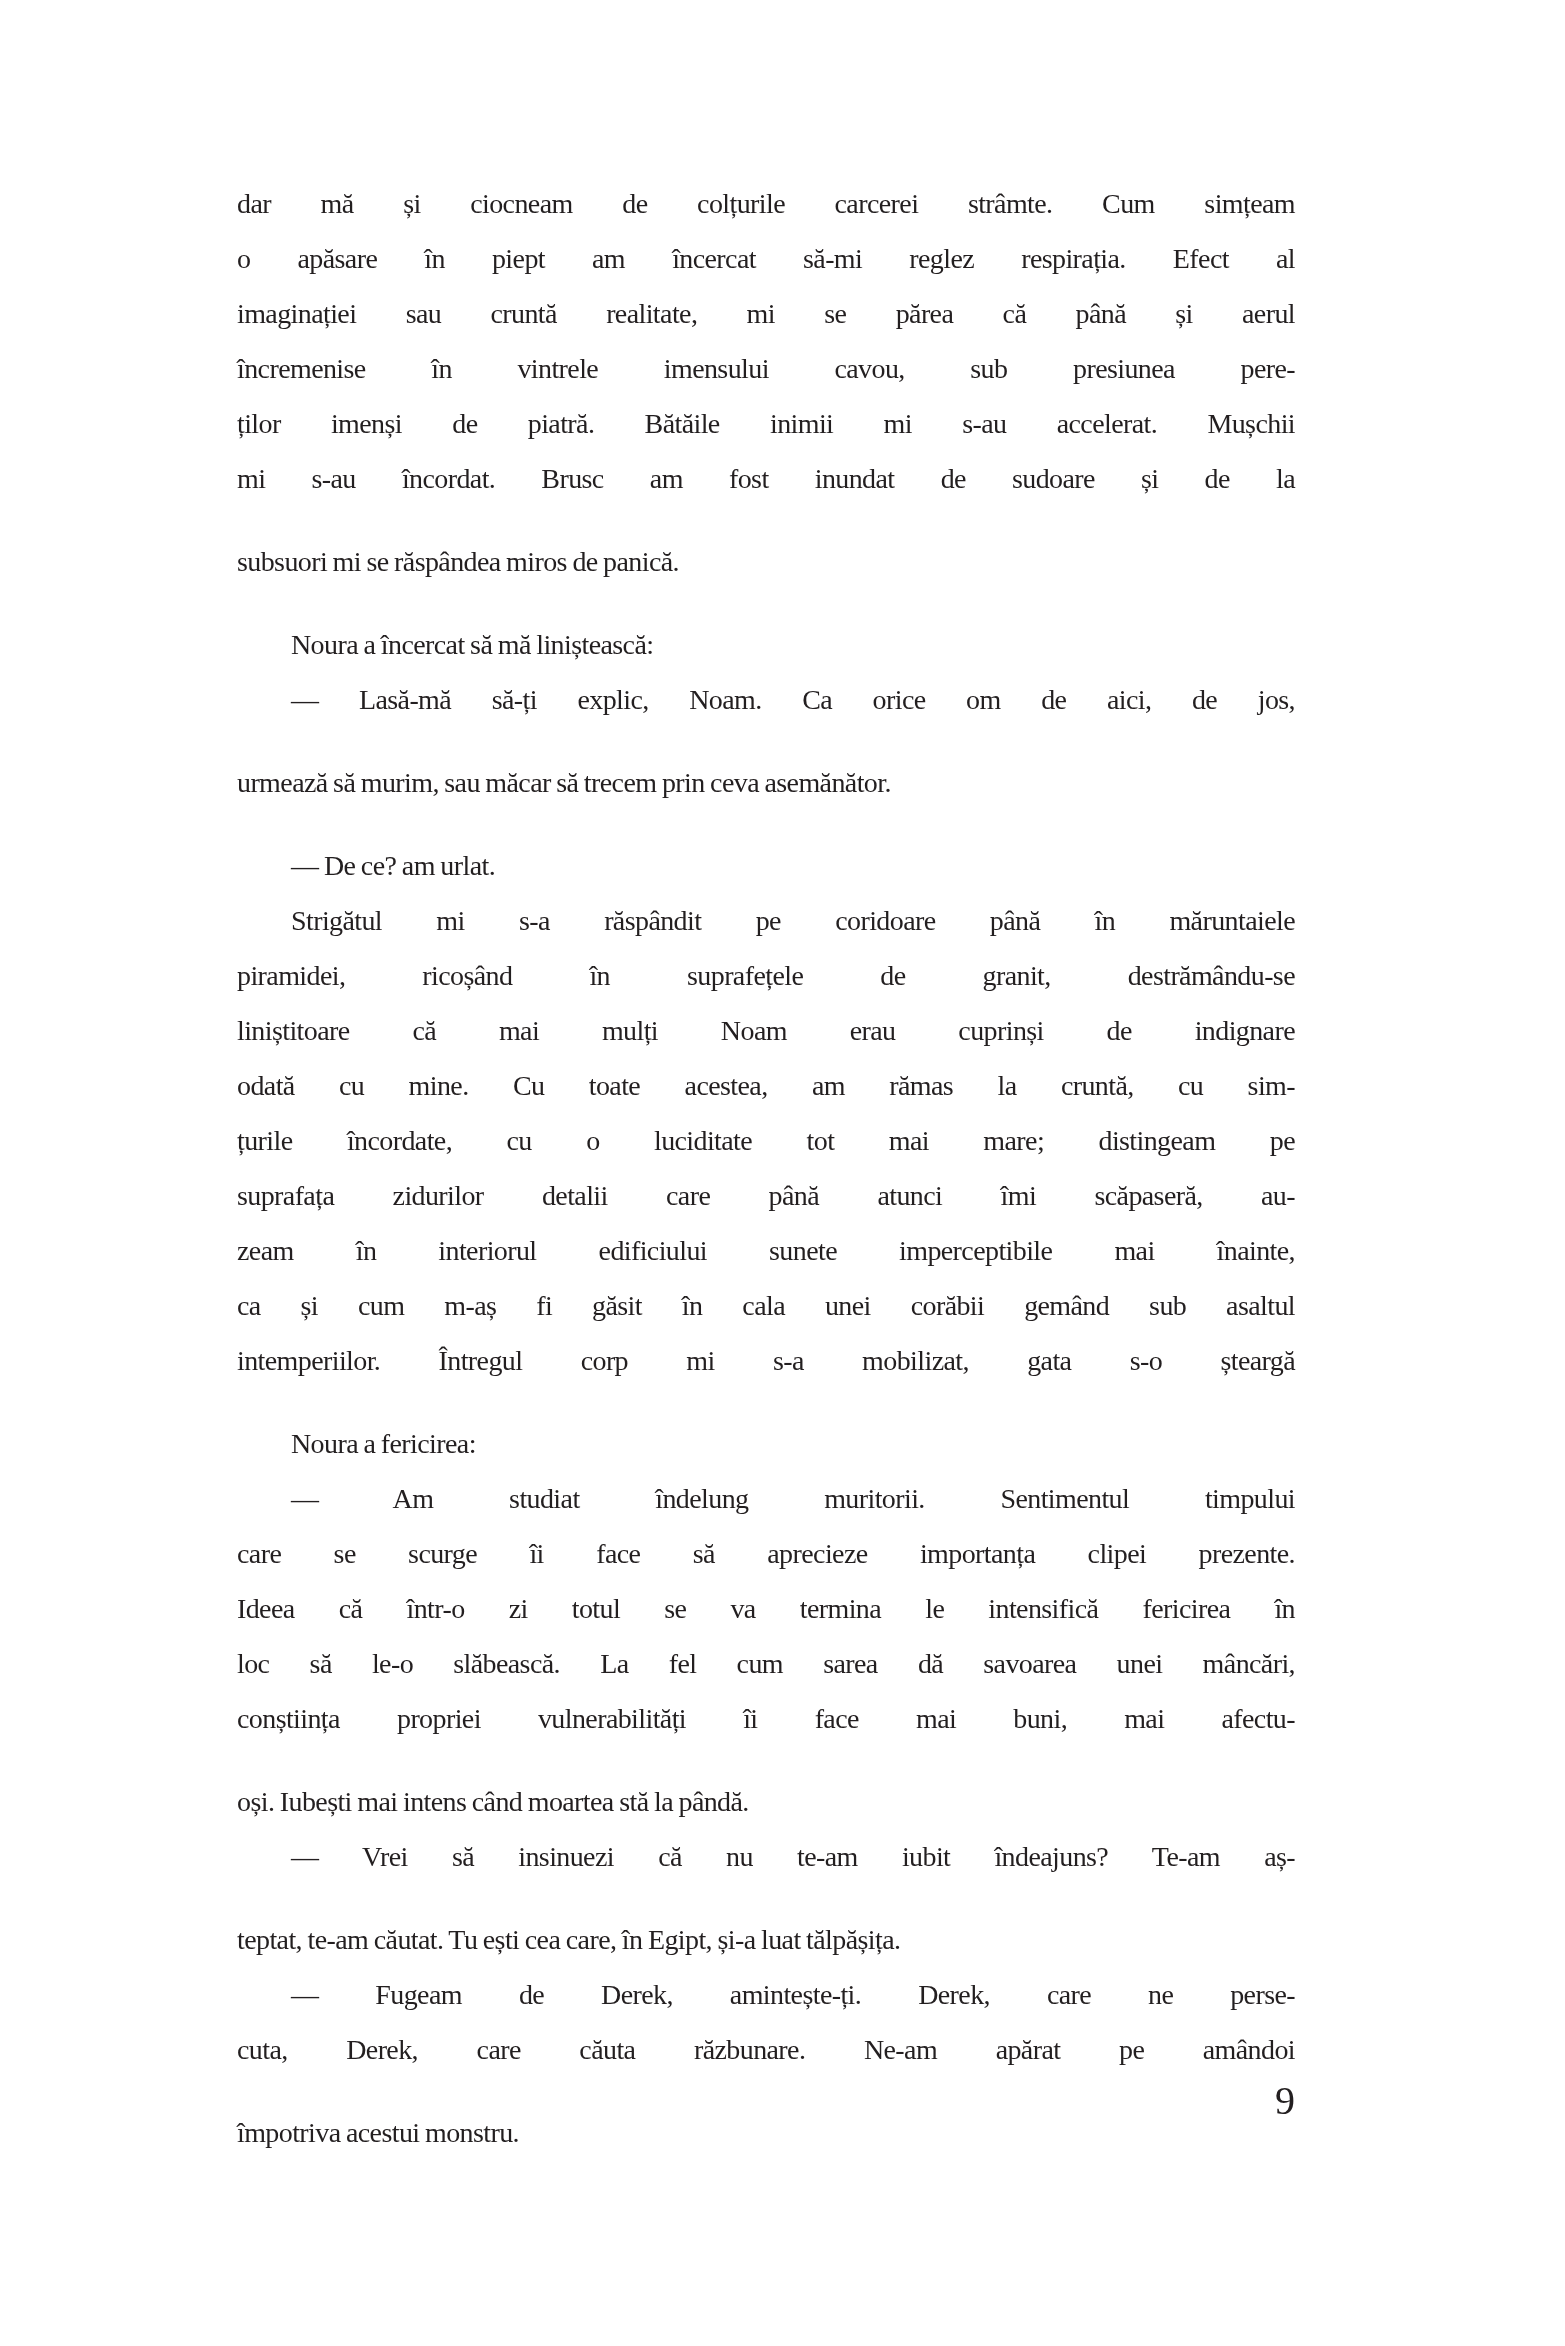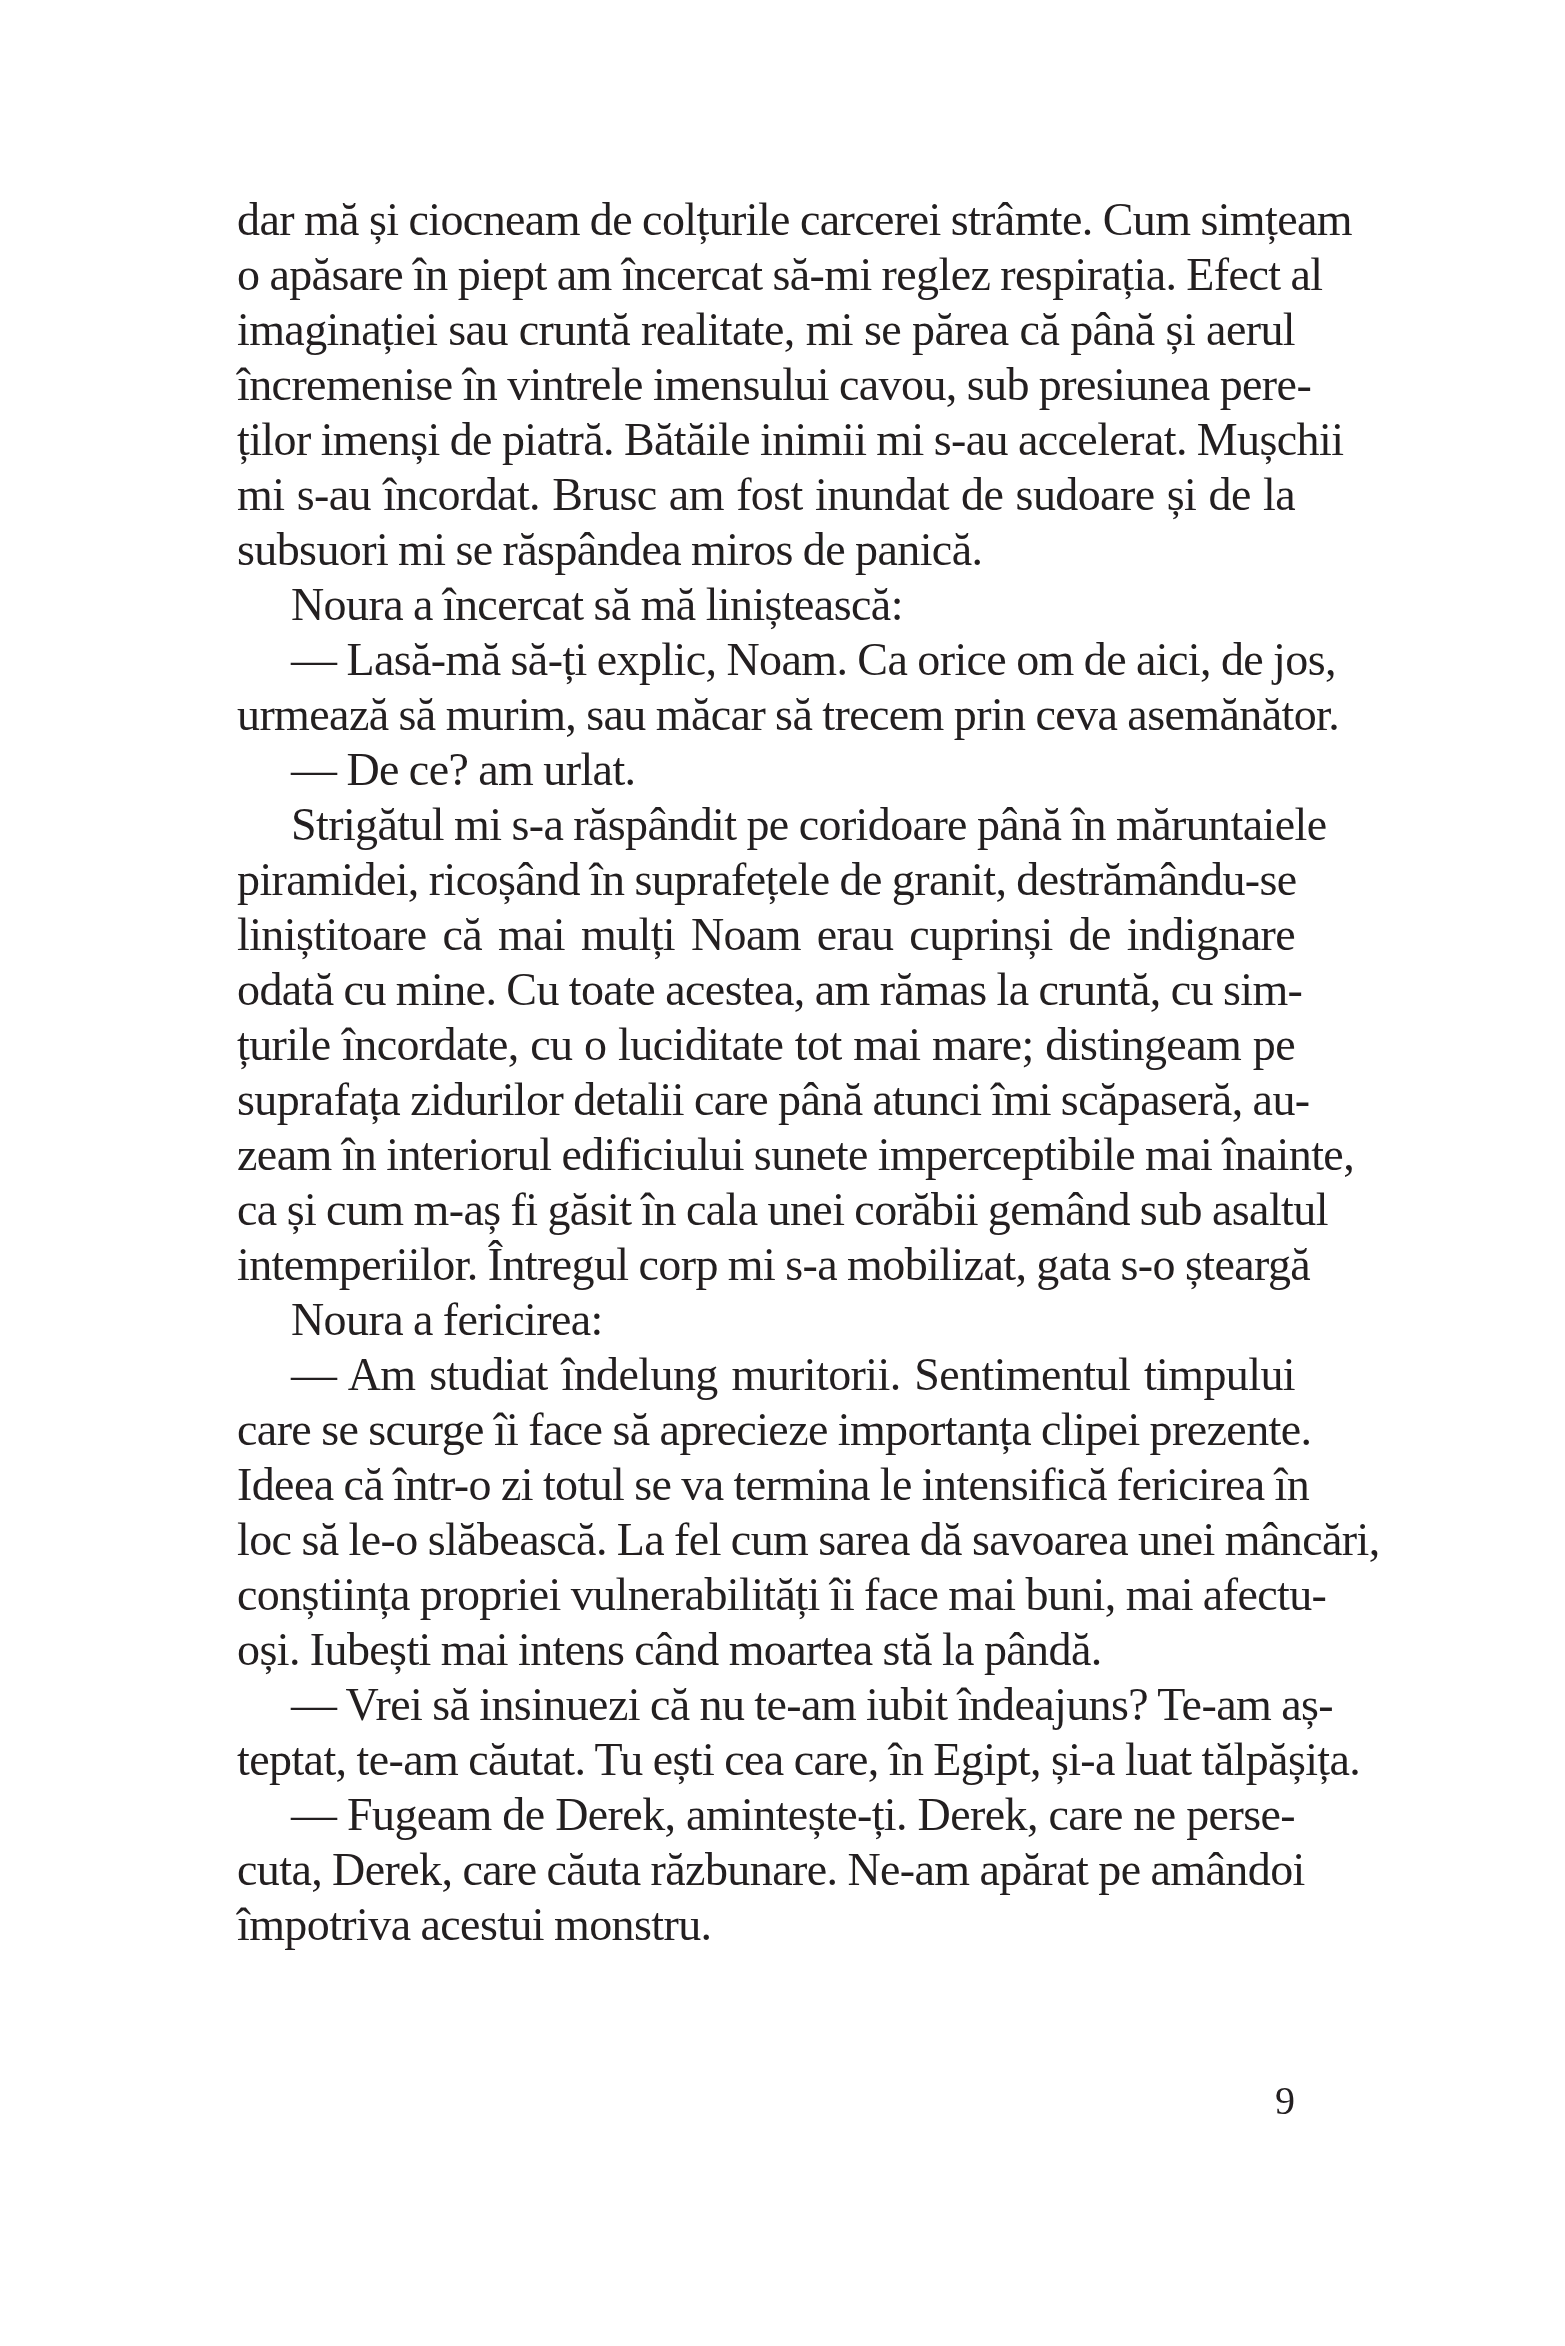--- a/index.html
+++ b/index.html
@@ -16,40 +16,41 @@
   .page {
     position: absolute;
     left: 0; top: 0;
     width: 1565px;
     height: 2347px;
     background: #ffffff;
   }
   .text-block {
     position: absolute;
     left: 237px;
-    top: 192px;
+    top: 176px;
     width: 1058px;
     color: #231f20;
     font-family: "Liberation Serif", "DejaVu Serif", serif;
-    font-size: 46px;
+    font-size: 28px;
     line-height: 55px;
     letter-spacing: -0.6px;
     word-spacing: -0.9px;
   }
   .line {
     display: block;
     height: 55px;
     white-space: nowrap;
     overflow: visible;
     text-align: justify;
     text-align-last: justify;
   }
   .line.last {
     text-align: center;
     text-align-last: left;
+    margin-top: 28px;
   }
   .line.indent {
     padding-left: 54px;
   }
   .page-number {
     position: absolute;
     top: 2073px;
     left: 1200px;
     width: 95px;
     text-align: right;

